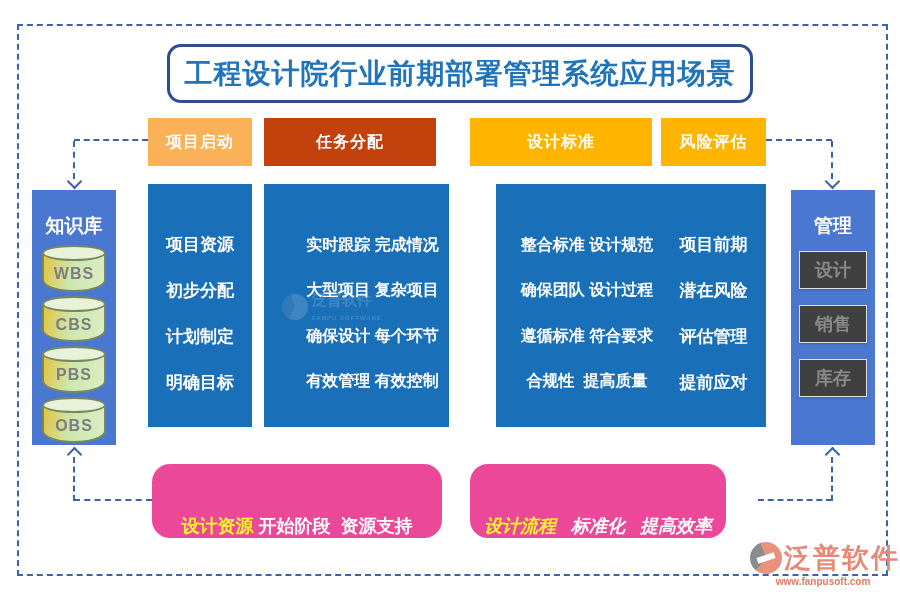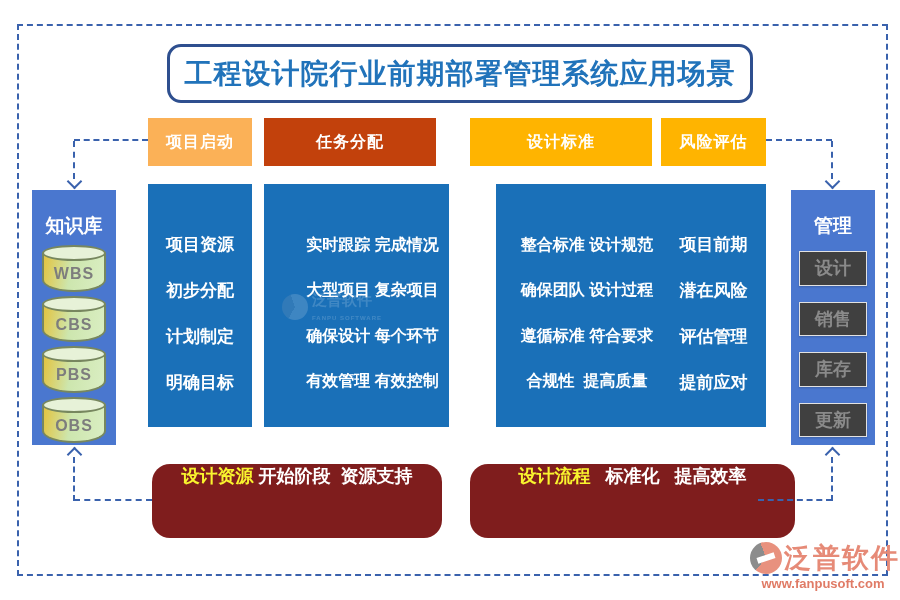--- a/index.html
+++ b/index.html
@@ -52,24 +52,24 @@
             background:#e7f2d8;border:2px solid #77875f;border-radius:50%;box-sizing:border-box;}
   .cyl .lbl{position:absolute;left:0;right:0;top:20px;text-align:center;
             color:#7d7d7d;font-size:16px;font-weight:bold;letter-spacing:1px;}
 
   
   .mgmt-btn{width:66px;height:36px;margin:8px 0;background:#404040;border:1px solid #e2e2e2;
             display:flex;align-items:center;justify-content:center;
             color:#8a8a8a;font-size:18px;font-weight:bold;box-shadow:0 1px 2px rgba(0,0,0,.2);}
 
   
-  .bar{position:absolute;top:464px;height:74px;background:#7f1d1d;border-radius:18px;
-       display:flex;align-items:flex-start;justify-content:center;font-size:18px;font-weight:bold;white-space:pre;}
+  .bar{position:absolute;top:464px;height:74px;background:#ec4899;border-radius:18px;
+       display:flex;align-items:flex-end;justify-content:center;font-size:18px;font-weight:bold;white-space:pre;}
   .bar-left{left:152px;width:290px;}
-  .bar-right{left:470px;width:325px;}
+  .bar-right{left:470px;width:256px;font-style:italic;}
   .bar .hl{color:#f9f42e;}
   .bar .rest{color:#fff;}
 
   
   .dash-h{position:absolute;border-top:2px dashed #3a62ad;height:0;}
   .dash-v{position:absolute;border-left:2px dashed #3a62ad;width:0;}
   .chev{position:absolute;width:9px;height:9px;
         border-right:2.5px solid #3a62ad;border-bottom:2.5px solid #3a62ad;}
   .chev-down{transform:rotate(45deg);}
   .chev-up{transform:rotate(-135deg);}
@@ -83,21 +83,21 @@
   .wm-sub{font-size:6px;letter-spacing:1px;}
 
   
   .logo{position:absolute;left:750px;top:540px;width:146px;}
   .logo-row{display:flex;align-items:center;gap:2px;}
   .logo-mark{width:32px;height:32px;border-radius:50%;flex:none;position:relative;
              background:conic-gradient(from 220deg,#8c8c8c 0 120deg,#e8917e 120deg 360deg);}
   .logo-mark::after{content:"";position:absolute;left:7px;top:13px;width:18px;height:6px;
              background:#fff;transform:rotate(-18deg);}
   .logo-name{color:#e68a77;font-size:27px;font-weight:bold;letter-spacing:2px;white-space:nowrap;}
-  .logo-url{color:#e07b66;font-size:13px;font-weight:bold;margin-top:0px;text-align:center;}
+  .logo-url{color:#e07b66;font-size:10px;font-weight:bold;margin-top:0px;text-align:center;}
 </style>
 </head>
 <body>
 
 <div id="canvas">
 
   <div class="frame"></div>
 
   <div class="title-box">
     <span>工程设计院行业前期部署管理系统应用场景</span>
@@ -163,21 +163,20 @@
       <div class="lid"></div>
       <div class="lbl">OBS</div>
     </div>
   </div>
 
   <div class="panel panel-right">
     <div class="p-title">管理</div>
     <div class="mgmt-btn">设计</div>
     <div class="mgmt-btn">销售</div>
     <div class="mgmt-btn">库存</div>
-    <div class="mgmt-btn">更新</div>
   </div>
 
   <div class="bar bar-left">
     <span class="hl">设计资源</span>
     <span class="rest"> 开始阶段  资源支持</span>
   </div>
   <div class="bar bar-right">
     <span class="hl">设计流程</span>
     <span class="rest">   标准化   提高效率</span>
   </div>

